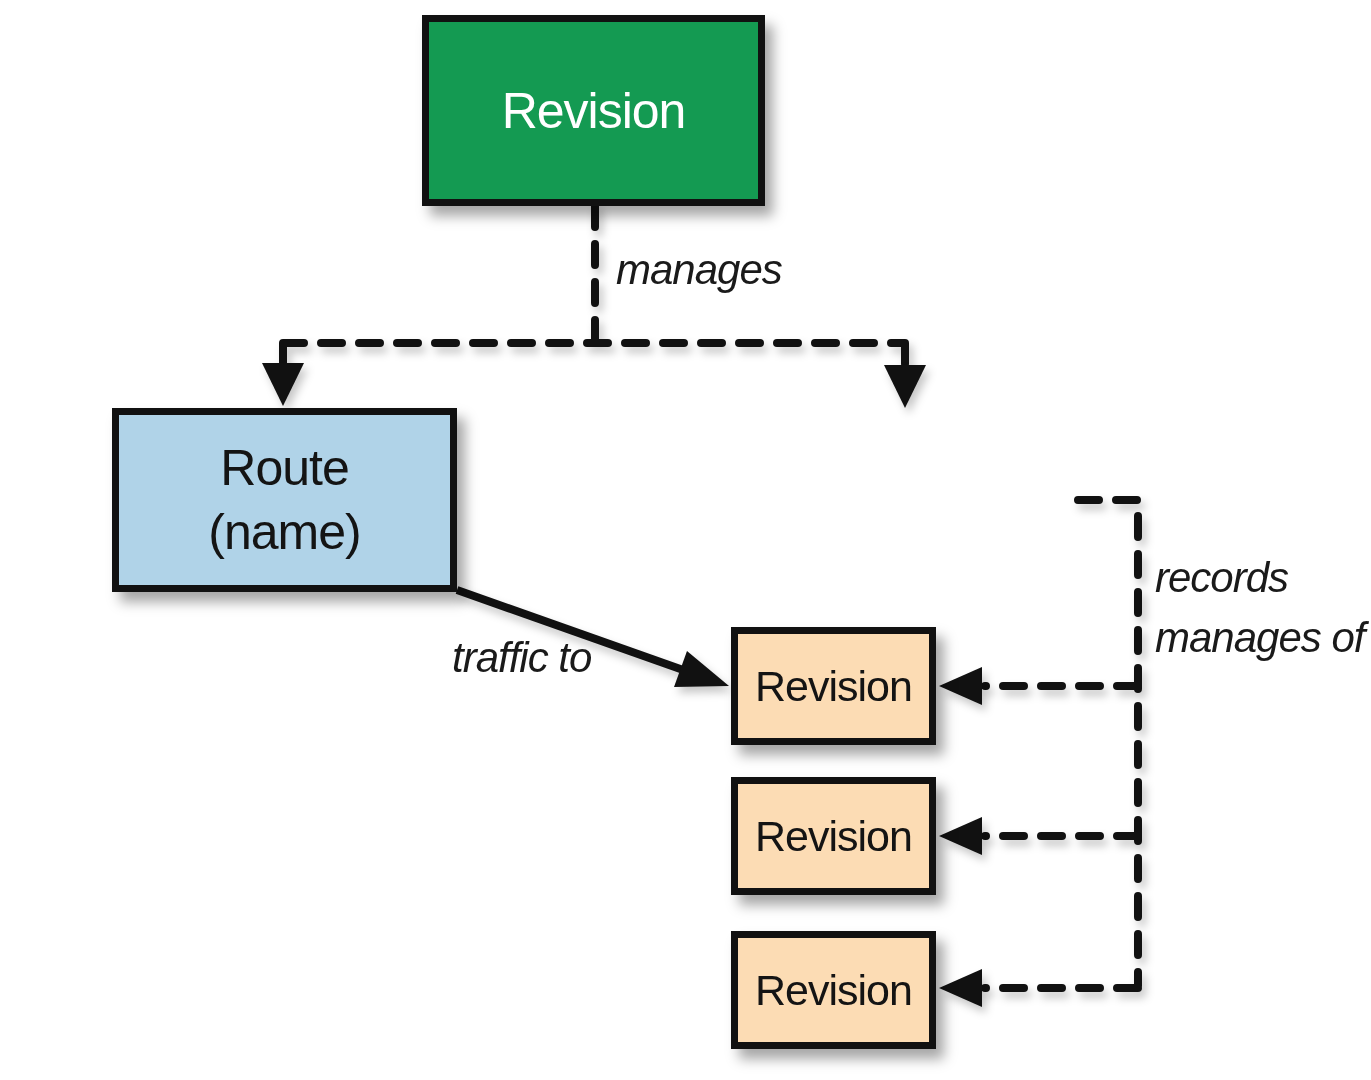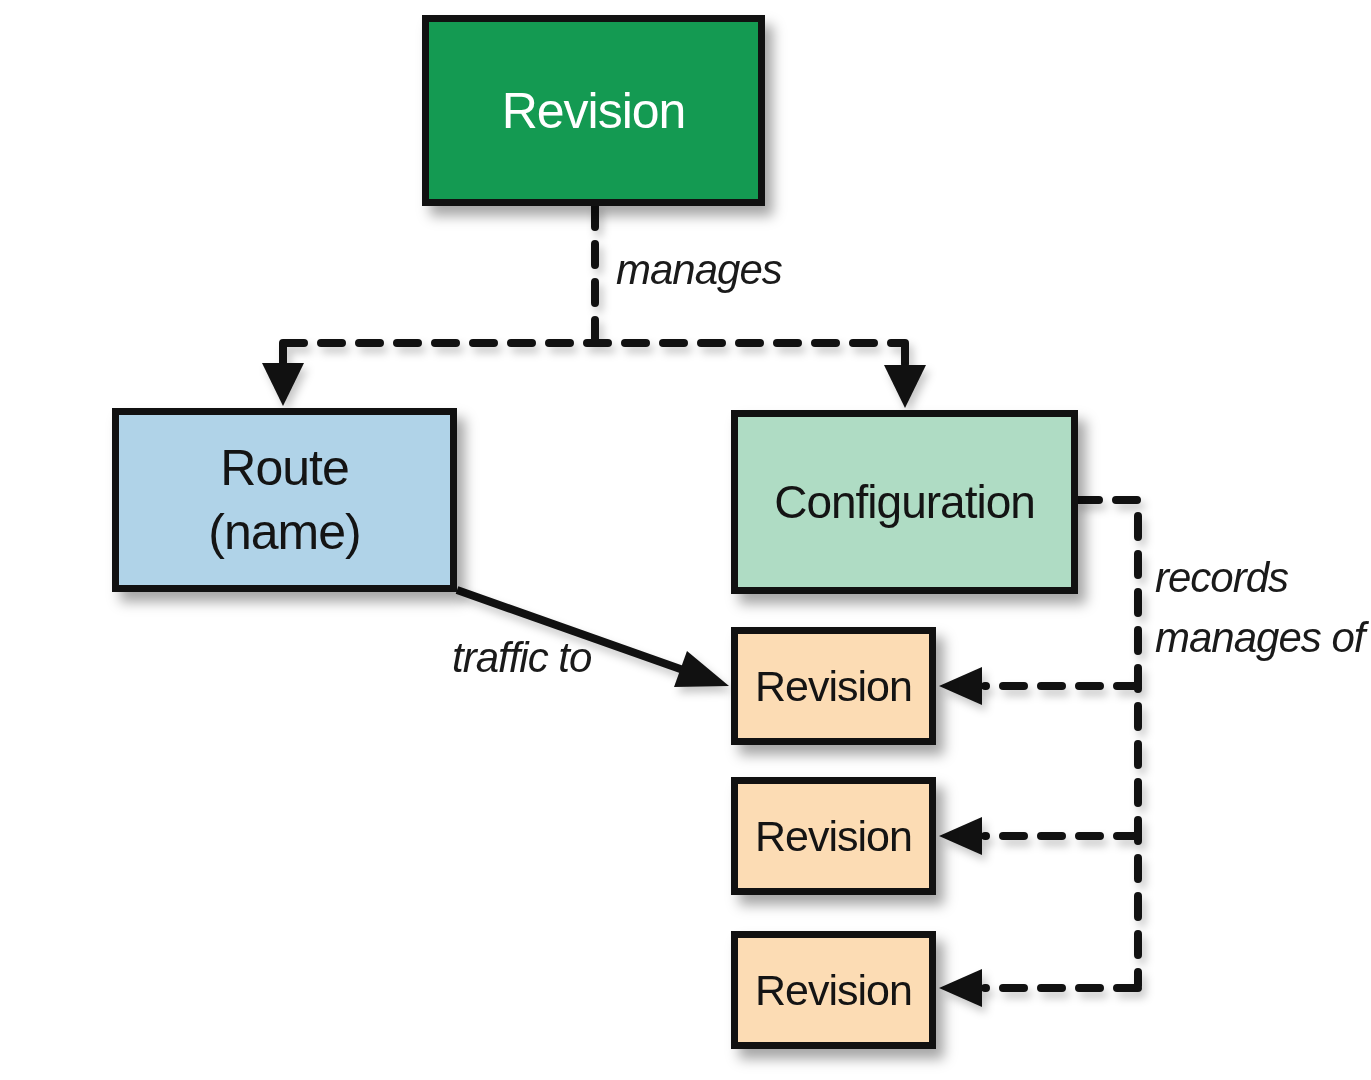--- a/index.html
+++ b/index.html
@@ -125,23 +125,20 @@
 
   <div class="node node-service" style="background-color: rgb(20, 154, 82);">
     <span class="line">Revision</span>
   </div>
 
   <div class="node node-route" style="background-color: rgb(176, 211, 232);">
     <span class="line">Route</span>
     <span class="line">(name)</span>
   </div>
 
-  <div class="node node-configuration" style="background-color: rgb(175, 220, 196);">
-    <span class="line">Configuration</span>
-  </div>
 
   <div class="node node-revision node-revision-1" style="background-color: rgb(252, 220, 180);">
     <span class="line">Revision</span>
   </div>
 
   <div class="node node-revision node-revision-2" style="background-color: rgb(252, 220, 180);">
     <span class="line">Revision</span>
   </div>
 
   <div class="node node-revision node-revision-3" style="background-color: rgb(252, 220, 180);">

